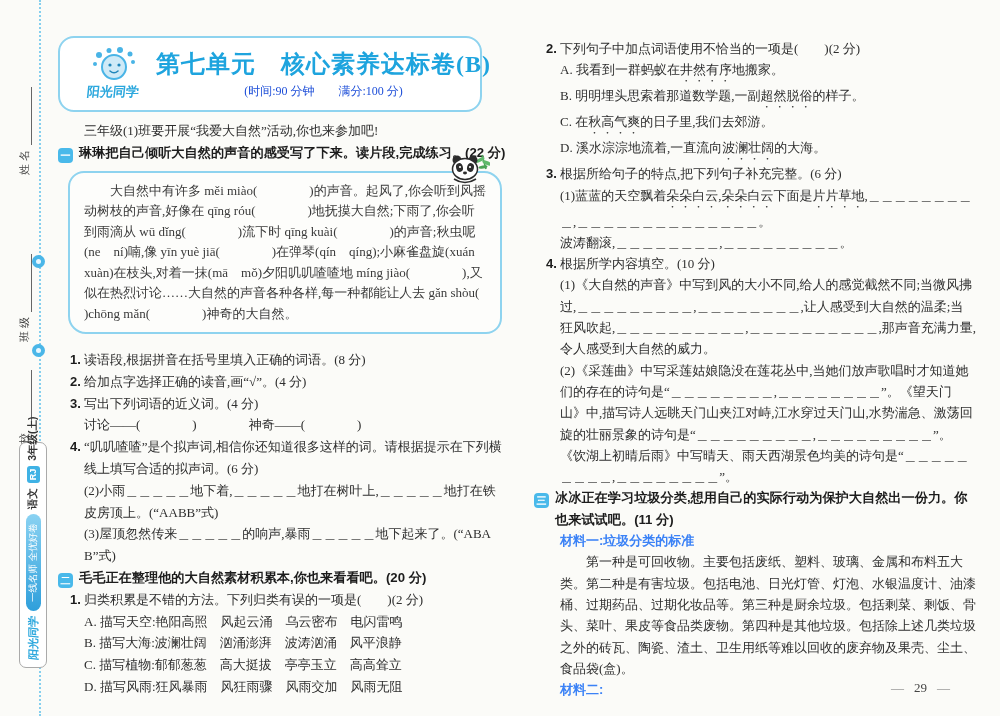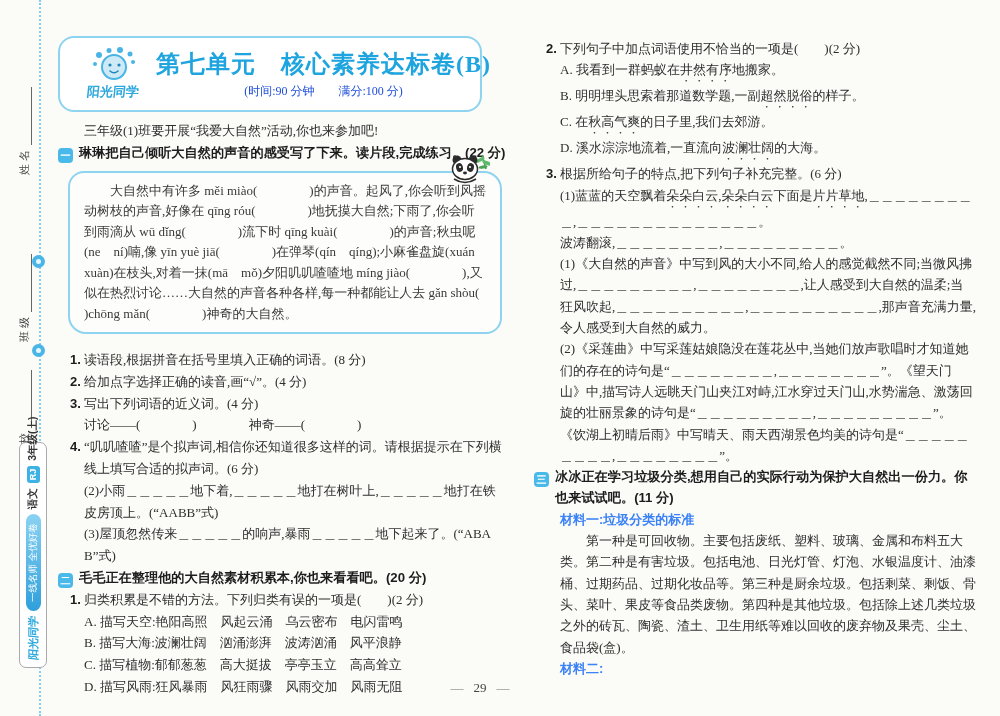--- a/index.html
+++ b/index.html
@@ -51,21 +51,21 @@
   .qi,.opt,.syn{padding-left:26px;}
   .mat-t{padding-left:26px;font-family:"Liberation Sans","DejaVu Sans",sans-serif;font-weight:bold;color:#3b82f6;}
   .mat-p{padding-left:26px;text-indent:2em;}
   
   .pbox{position:relative;margin:7px 4px 15px 10px;border:2px solid #8ed3ef;border-radius:16px 18px 16px 18px;
         background:#fdfdfb;padding:8px 14px;}
   .passage{line-height:20.5px;text-indent:2em;color:#3a3a3a;}
   .panda{position:absolute;top:-22px;right:10px;}
   .em-dot{-webkit-text-emphasis:filled dot #333;-webkit-text-emphasis-position:under right;
           text-emphasis:filled dot #333;text-emphasis-position:under right;}
-  .footer{position:absolute;left:0;right:40px;bottom:20px;text-align:center;font-size:13px;color:#444;}
+  .footer{position:absolute;left:0;right:40px;bottom:20px;text-align:right;font-size:13px;color:#444;}
   .footer .dash{color:#888;margin:0 10px;}
 </style>
 </head>
 <body>
 
 <div class="page">
 
   <div class="bind-line"></div>
   <div class="bind-badge" style="top:255px;"></div>
   <div class="bind-badge" style="top:344px;"></div>
@@ -178,20 +178,23 @@
     <p class="opt"><span>B. 明明埋头思索着那道数学题,一副</span><span class="em-dot">超然脱俗</span><span>的样子。</span></p>
     <p class="opt"><span>C. 在</span><span class="em-dot">秋高气爽</span><span>的日子里,我们去郊游。</span></p>
     <p class="opt"><span>D. 溪水淙淙地流着,一直流向</span><span class="em-dot">波澜壮阔</span><span>的大海。</span></p>
 
     <p class="q">
       <span class="qn">3.</span><span>根据所给句子的特点,把下列句子补充完整。(6 分)</span>
     </p>
     <p class="qi"><span>(1)蓝蓝的天空飘着</span><span class="em-dot">朵朵白云</span><span>,</span><span class="em-dot">朵朵白云</span><span>下面是</span><span class="em-dot">片片草地</span><span>,＿＿＿＿＿＿＿＿＿,＿＿＿＿＿＿＿＿＿＿＿＿＿＿。</span></p>
     <p class="qi">波涛翻滚,＿＿＿＿＿＿＿＿,＿＿＿＿＿＿＿＿＿。</p>
 
+    <p class="q">
+      <span class="qn">4.</span><span>根据所学内容填空。(10 分)</span>
+    </p>
     <p class="qi">(1)《大自然的声音》中写到风的大小不同,给人的感觉截然不同;当微风拂过,＿＿＿＿＿＿＿＿＿,＿＿＿＿＿＿＿＿,让人感受到大自然的温柔;当狂风吹起,＿＿＿＿＿＿＿＿＿＿,＿＿＿＿＿＿＿＿＿＿,那声音充满力量,令人感受到大自然的威力。</p>
     <p class="qi">(2)《采莲曲》中写采莲姑娘隐没在莲花丛中,当她们放声歌唱时才知道她们的存在的诗句是“＿＿＿＿＿＿＿＿,＿＿＿＿＿＿＿＿”。《望天门山》中,描写诗人远眺天门山夹江对峙,江水穿过天门山,水势湍急、激荡回旋的壮丽景象的诗句是“＿＿＿＿＿＿＿＿＿,＿＿＿＿＿＿＿＿＿”。《饮湖上初晴后雨》中写晴天、雨天西湖景色均美的诗句是“＿＿＿＿＿＿＿＿＿,＿＿＿＿＿＿＿＿”。</p>
 
     <p class="sec">
       <span class="marker">三</span><span>冰冰正在学习垃圾分类,想用自己的实际行动为保护大自然出一份力。你也来试试吧。(11 分)</span>
     </p>
     <p class="mat-t">材料一:垃圾分类的标准</p>
     <p class="mat-p">第一种是可回收物。主要包括废纸、塑料、玻璃、金属和布料五大类。第二种是有害垃圾。包括电池、日光灯管、灯泡、水银温度计、油漆桶、过期药品、过期化妆品等。第三种是厨余垃圾。包括剩菜、剩饭、骨头、菜叶、果皮等食品类废物。第四种是其他垃圾。包括除上述几类垃圾之外的砖瓦、陶瓷、渣土、卫生用纸等难以回收的废弃物及果壳、尘土、食品袋(盒)。</p>
     <p class="mat-t">材料二:</p>
 

